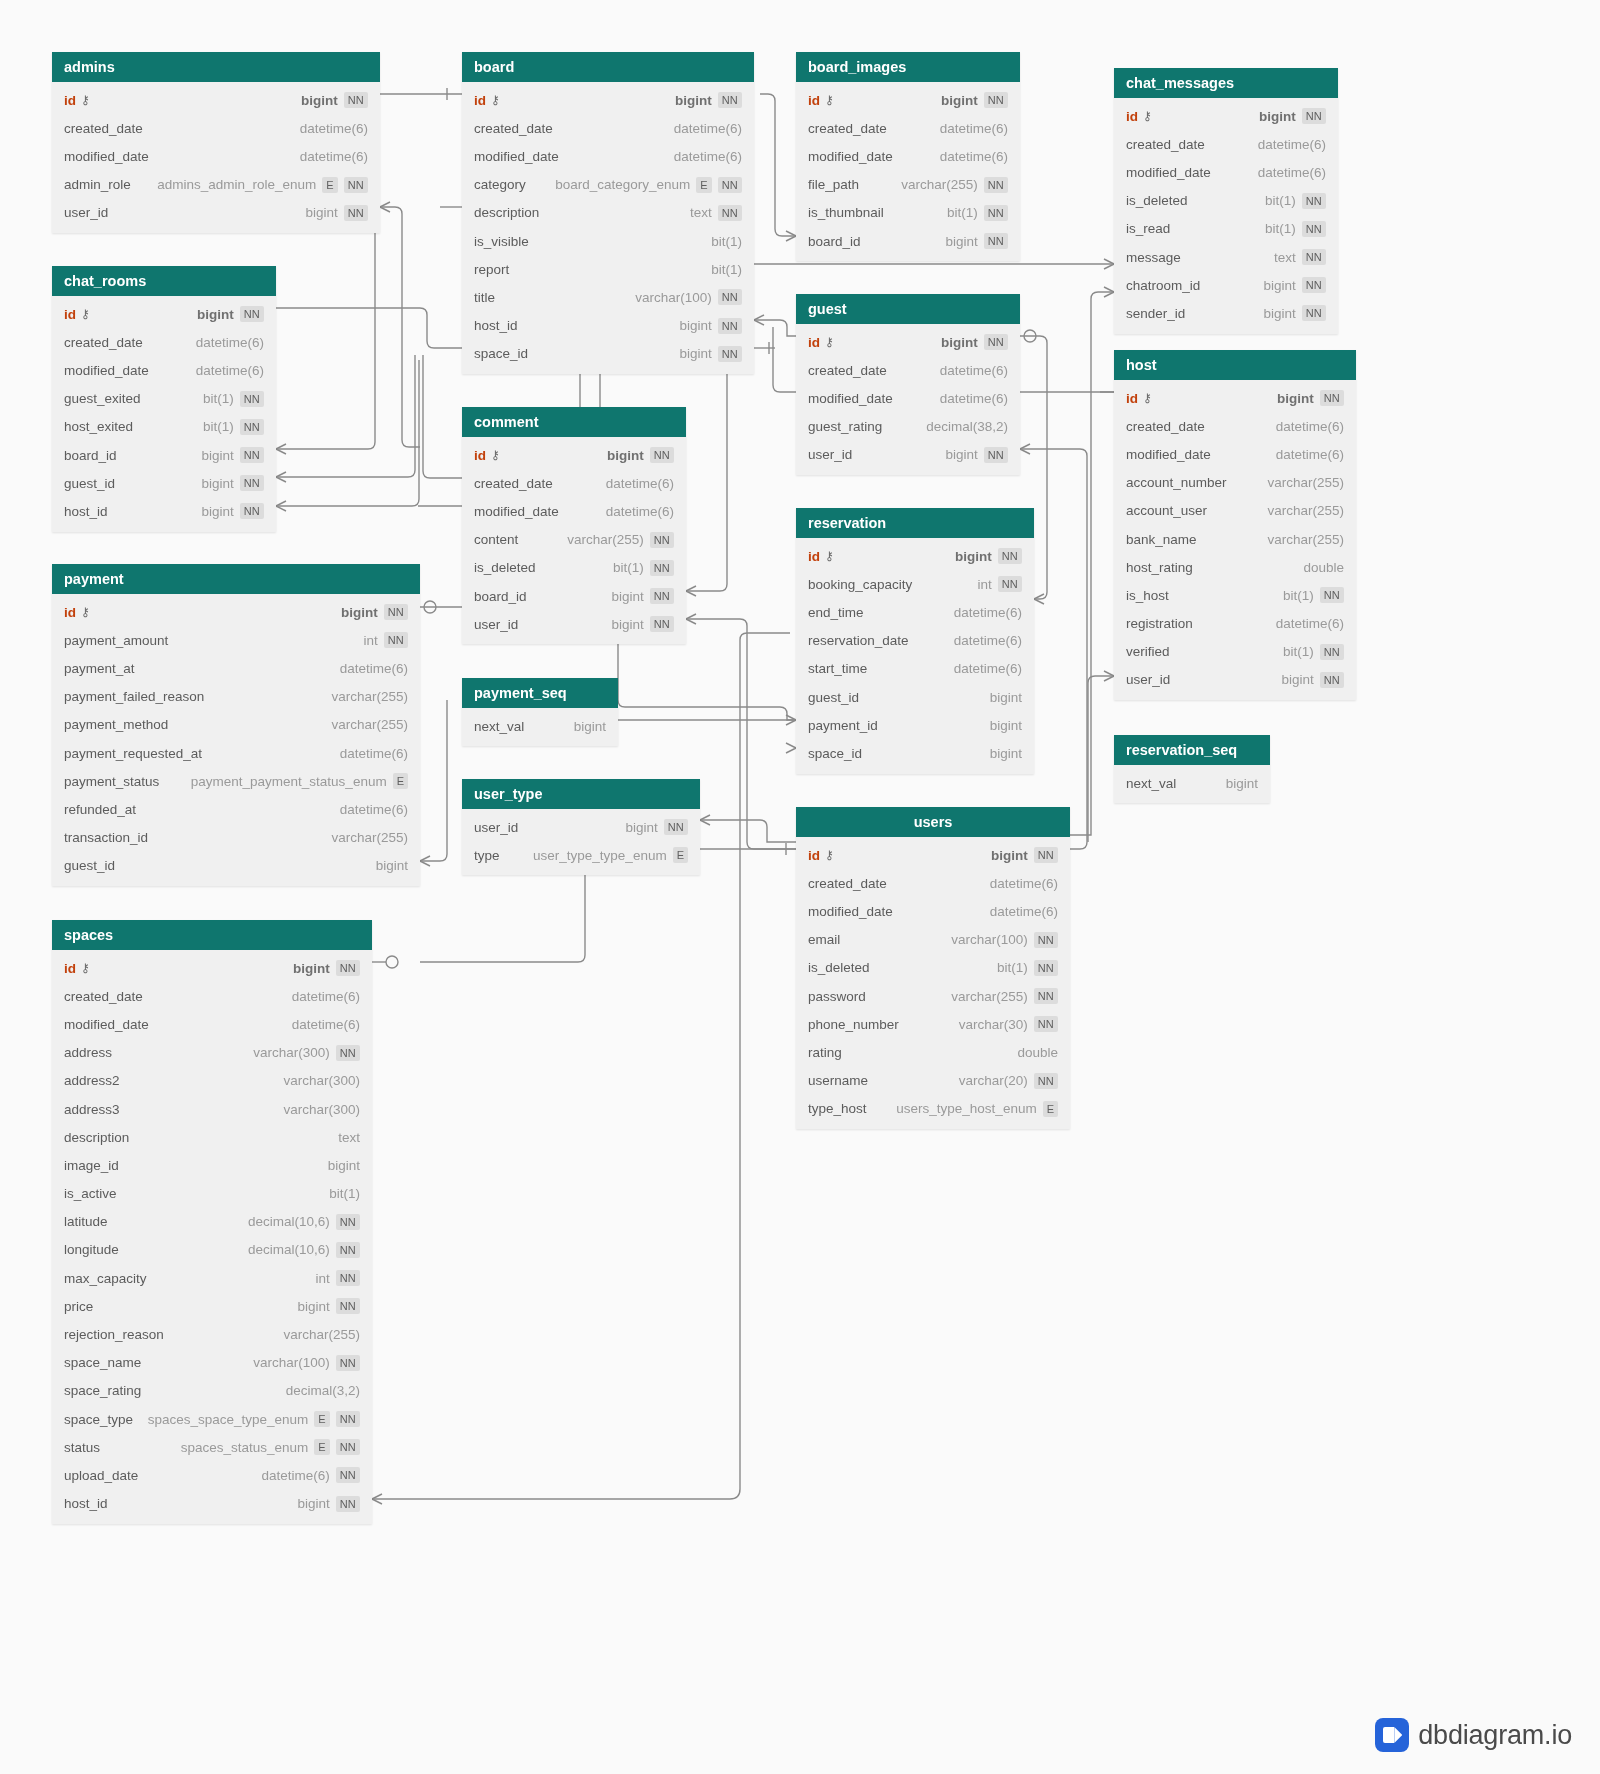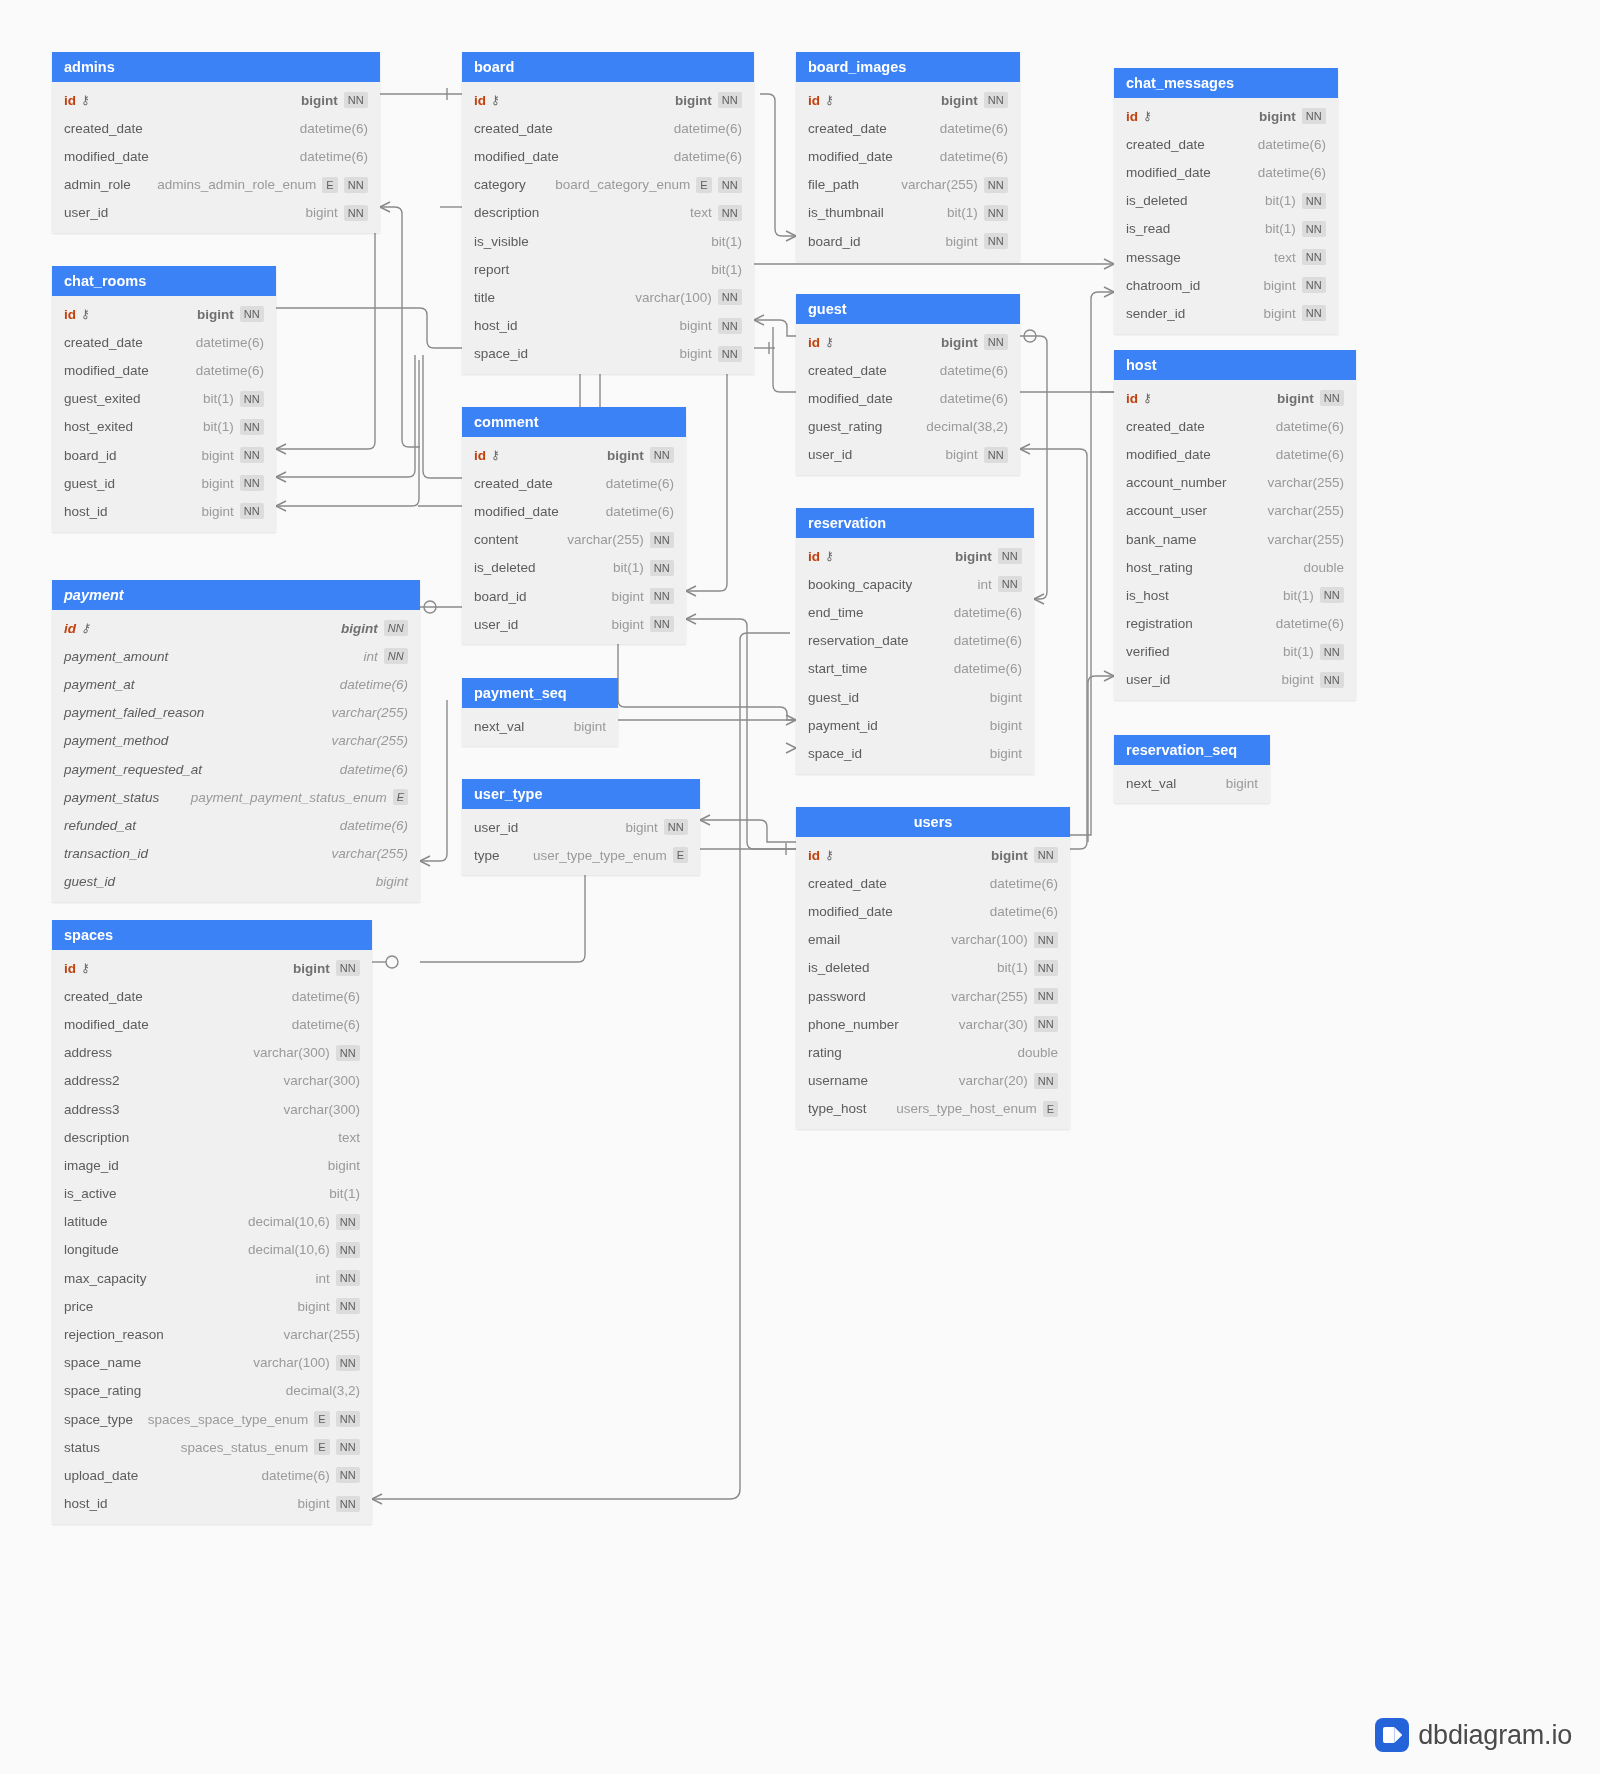--- a/index.html
+++ b/index.html
@@ -21,21 +21,21 @@
     width: 1600px; height: 1774px;
     pointer-events: none;
   }
   .table-box {
     position: absolute;
     background: #f0f0f0;
     box-shadow: 0 1px 2px rgba(0,0,0,0.10);
     z-index: 5;
   }
   .table-header {
-    background: #3b82f6;
+    background: #0f766e;
     color: #ffffff;
     font-size: 14.5px;
     font-weight: bold;
     height: 30px;
     line-height: 30px;
     padding: 0 12px;
     white-space: nowrap;
     overflow: hidden;
   }
   .rows { padding: 4px 0 6px 0; }
@@ -300,21 +300,21 @@
             <span class="badge nn">NN</span>
           </div>
           <div class="row">
             <span class="fname">host_id</span>
             <span class="spacer"></span>
             <span class="ftype">bigint</span>
             <span class="badge nn">NN</span>
           </div>
         </div>
       </div>
-      <div class="table-box" style="left: 52px; top: 580px; width: 368px; font-style: italic;">
+      <div class="table-box" style="left: 52px; top: 564px; width: 368px;">
         <div class="table-header">payment</div>
         <div class="rows">
           <div class="row pk">
             <span class="fname">id</span>
             <span class="key-icon">⚷</span>
             <span class="spacer"></span>
             <span class="ftype">bigint</span>
             <span class="badge nn">NN</span>
           </div>
           <div class="row">

